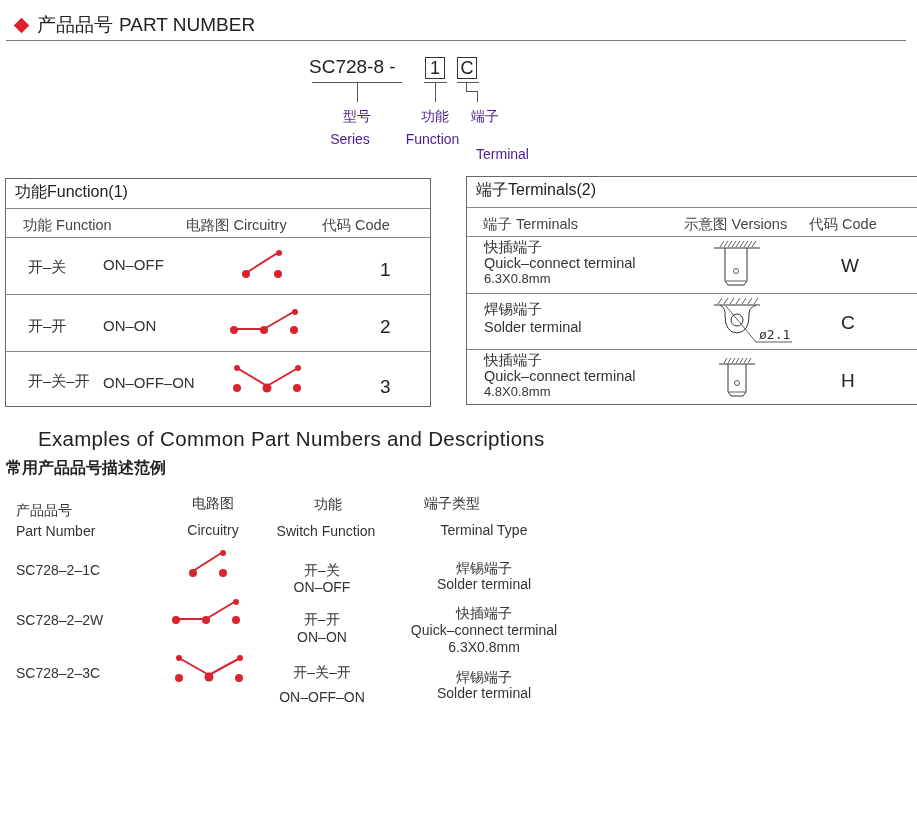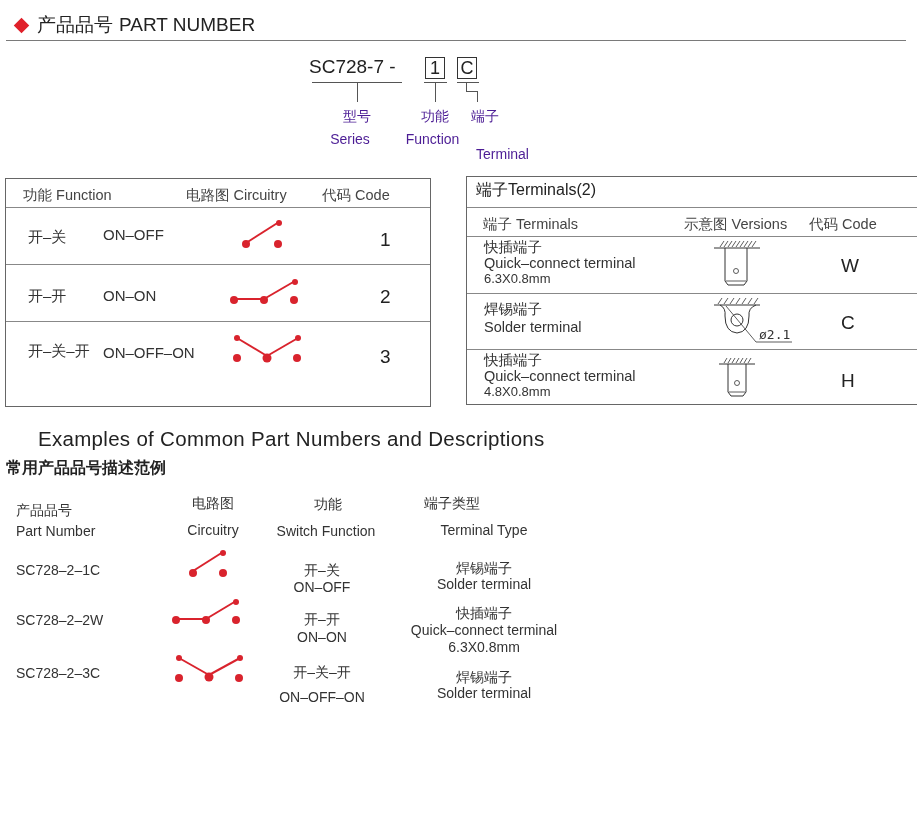--- a/index.html
+++ b/index.html
@@ -31,41 +31,42 @@
 <body>
 
 <div class="abs section-title">
   <span class="diamond"></span>
   <span>产品品号</span>
   <span style="margin-left:6px">PART NUMBER</span>
 </div>
 <div class="abs rule"></div>
 
 <div>
-  <div class="abs pn-main">SC728-7 -</div>
+  <div class="abs pn-main">SC728-8 -</div>
   <div class="abs pn-box" style="left:425px">1</div>
   <div class="abs pn-box" style="left:457px">C</div>
   <div class="abs line" style="left:312px; top:82px; width:90px; height:1px;"></div>
   <div class="abs line" style="left:357px; top:82px; width:1px; height:20px;"></div>
   <div class="abs line" style="left:424px; top:82px; width:23px; height:1px;"></div>
   <div class="abs line" style="left:435px; top:82px; width:1px; height:20px;"></div>
   <div class="abs line" style="left:457px; top:82px; width:22px; height:1px;"></div>
   <div class="abs line" style="left:466px; top:82px; width:1px; height:9px;"></div>
   <div class="abs line" style="left:466px; top:91px; width:11px; height:1px;"></div>
   <div class="abs line" style="left:477px; top:91px; width:1px; height:11px;"></div>
 
   <div class="abs lbl" style="left:327px; top:108px; width:60px;">型号</div>
   <div class="abs lbl" style="left:320px; top:131px; width:60px;">Series</div>
   <div class="abs lbl" style="left:405px; top:108px; width:60px;">功能</div>
   <div class="abs lbl" style="left:400px; top:131px; width:65px;">Function</div>
   <div class="abs lbl" style="left:455px; top:108px; width:60px;">端子</div>
   <div class="abs lbl" style="left:470px; top:146px; width:65px;">Terminal</div>
 </div>
 
 <div class="abs tbox" style="left:5px; top:178px; width:426px; height:229px;">
+  <div style="height:30px; border-bottom:1px solid #888; padding:3px 0 0 9px;" class="cap">功能Function(1)</div>
   <div style="height:29px; border-bottom:1px solid #888; position:relative;">
     <span class="abs hdr" style="left:17px; top:7px;">功能  Function</span>
     <span class="abs hdr" style="left:180px; top:7px;">电路图  Circuitry</span>
     <span class="abs hdr" style="left:316px; top:7px;">代码 Code</span>
   </div>
 
   <div style="height:57px; border-bottom:1px solid #888; position:relative;">
     <span class="abs cell" style="left:22px; top:20px;">开–关</span>
     <span class="abs cell" style="left:97px; top:18px;">ON–OFF</span>
     <svg class="abs" style="left:230px; top:10px;" width="60" height="32">

